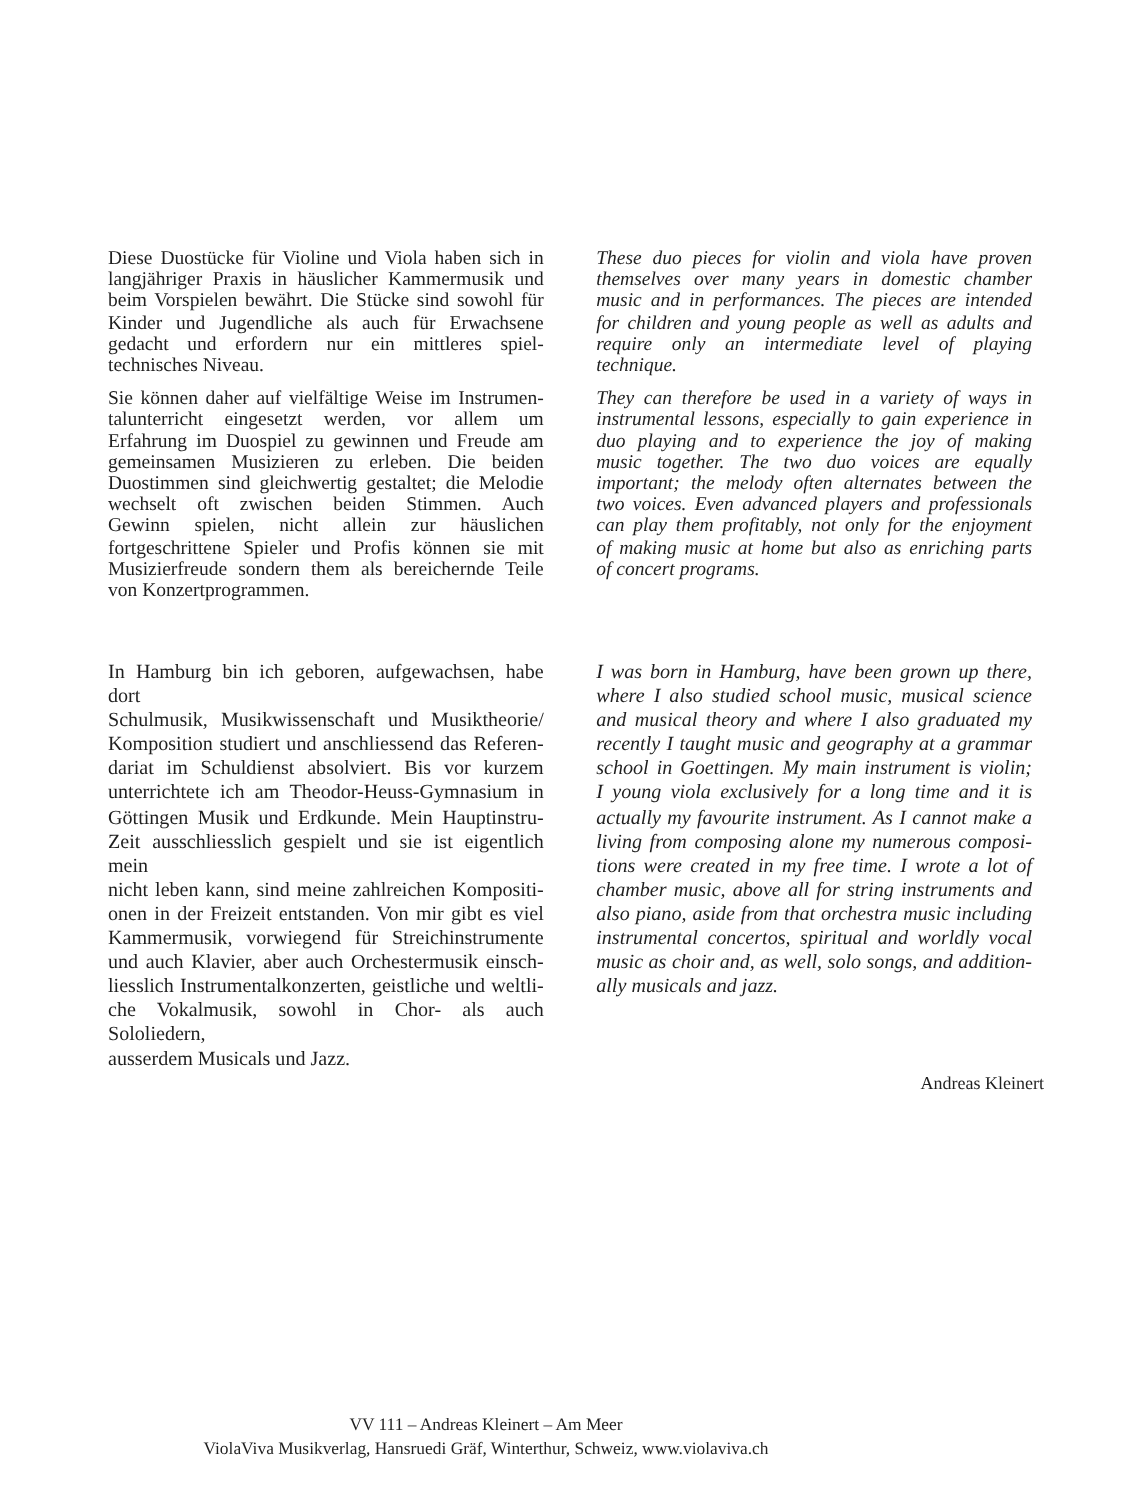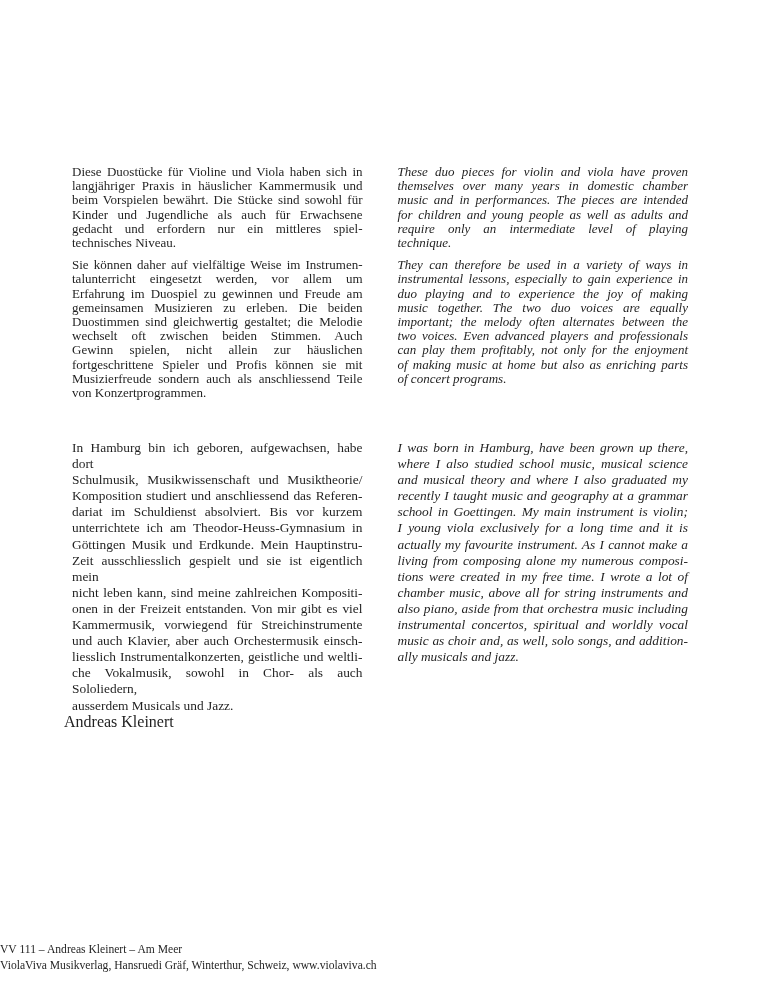--- a/index.html
+++ b/index.html
@@ -25,30 +25,30 @@
   #intro-row { top: 157px; font-size: 13px;   line-height: 14.2px; }
   #bio-row   { top: 432px; font-size: 13.4px; line-height: 16.1px; }
   .para { margin: 8px; font-family: Liberation Serif, serif; }
   .line { text-align: justify; text-align-last: justify; }
   .line.last { text-align-last: left; }
   .signature {
     position: absolute;
     top: 714px;
     left: 64px;
     width: 632px;
-    text-align: left;
-    font-size: 16px;
+    text-align: right;
+    font-size: 12px;
     line-height: 16px;
   }
   .footer {
     position: absolute;
     top: 942px;
     left: 0;
     width: 648px;
-    text-align: left;
+    text-align: center;
     font-size: 11.6px;
     line-height: 15.6px;
   }
 </style>
 </head>
 <body>
 
 <div class="page">
 
   <div class="columns" id="intro-row">
@@ -63,21 +63,21 @@
         </div>
         <div class="para">
           <div class="line">Sie können daher auf vielfältige Weise im Instrumen-</div>
           <div class="line">talunterricht eingesetzt werden, vor allem um</div>
           <div class="line">Erfahrung im Duospiel zu gewinnen und Freude am</div>
           <div class="line">gemeinsamen Musizieren zu erleben. Die beiden</div>
           <div class="line">Duostimmen sind gleichwertig gestaltet; die Melodie</div>
           <div class="line">wechselt oft zwischen beiden Stimmen. Auch</div>
           <div class="line">Gewinn spielen, nicht allein zur häuslichen</div>
           <div class="line">fortgeschrittene Spieler und Profis können sie mit</div>
-          <div class="line">Musizierfreude sondern auch als anschliessend Teile</div>
+          <div class="line">Musizierfreude sondern them als bereichernde Teile</div>
           <div class="line last">von Konzertprogrammen.</div>
         </div>
       </div>
     <div class="col english">
         <div class="para">
           <div class="line">These duo pieces for violin and viola have proven</div>
           <div class="line">themselves over many years in domestic chamber</div>
           <div class="line">music and in performances. The pieces are intended</div>
           <div class="line">for children and young people as well as adults and</div>
           <div class="line">require only an intermediate level of playing</div>

